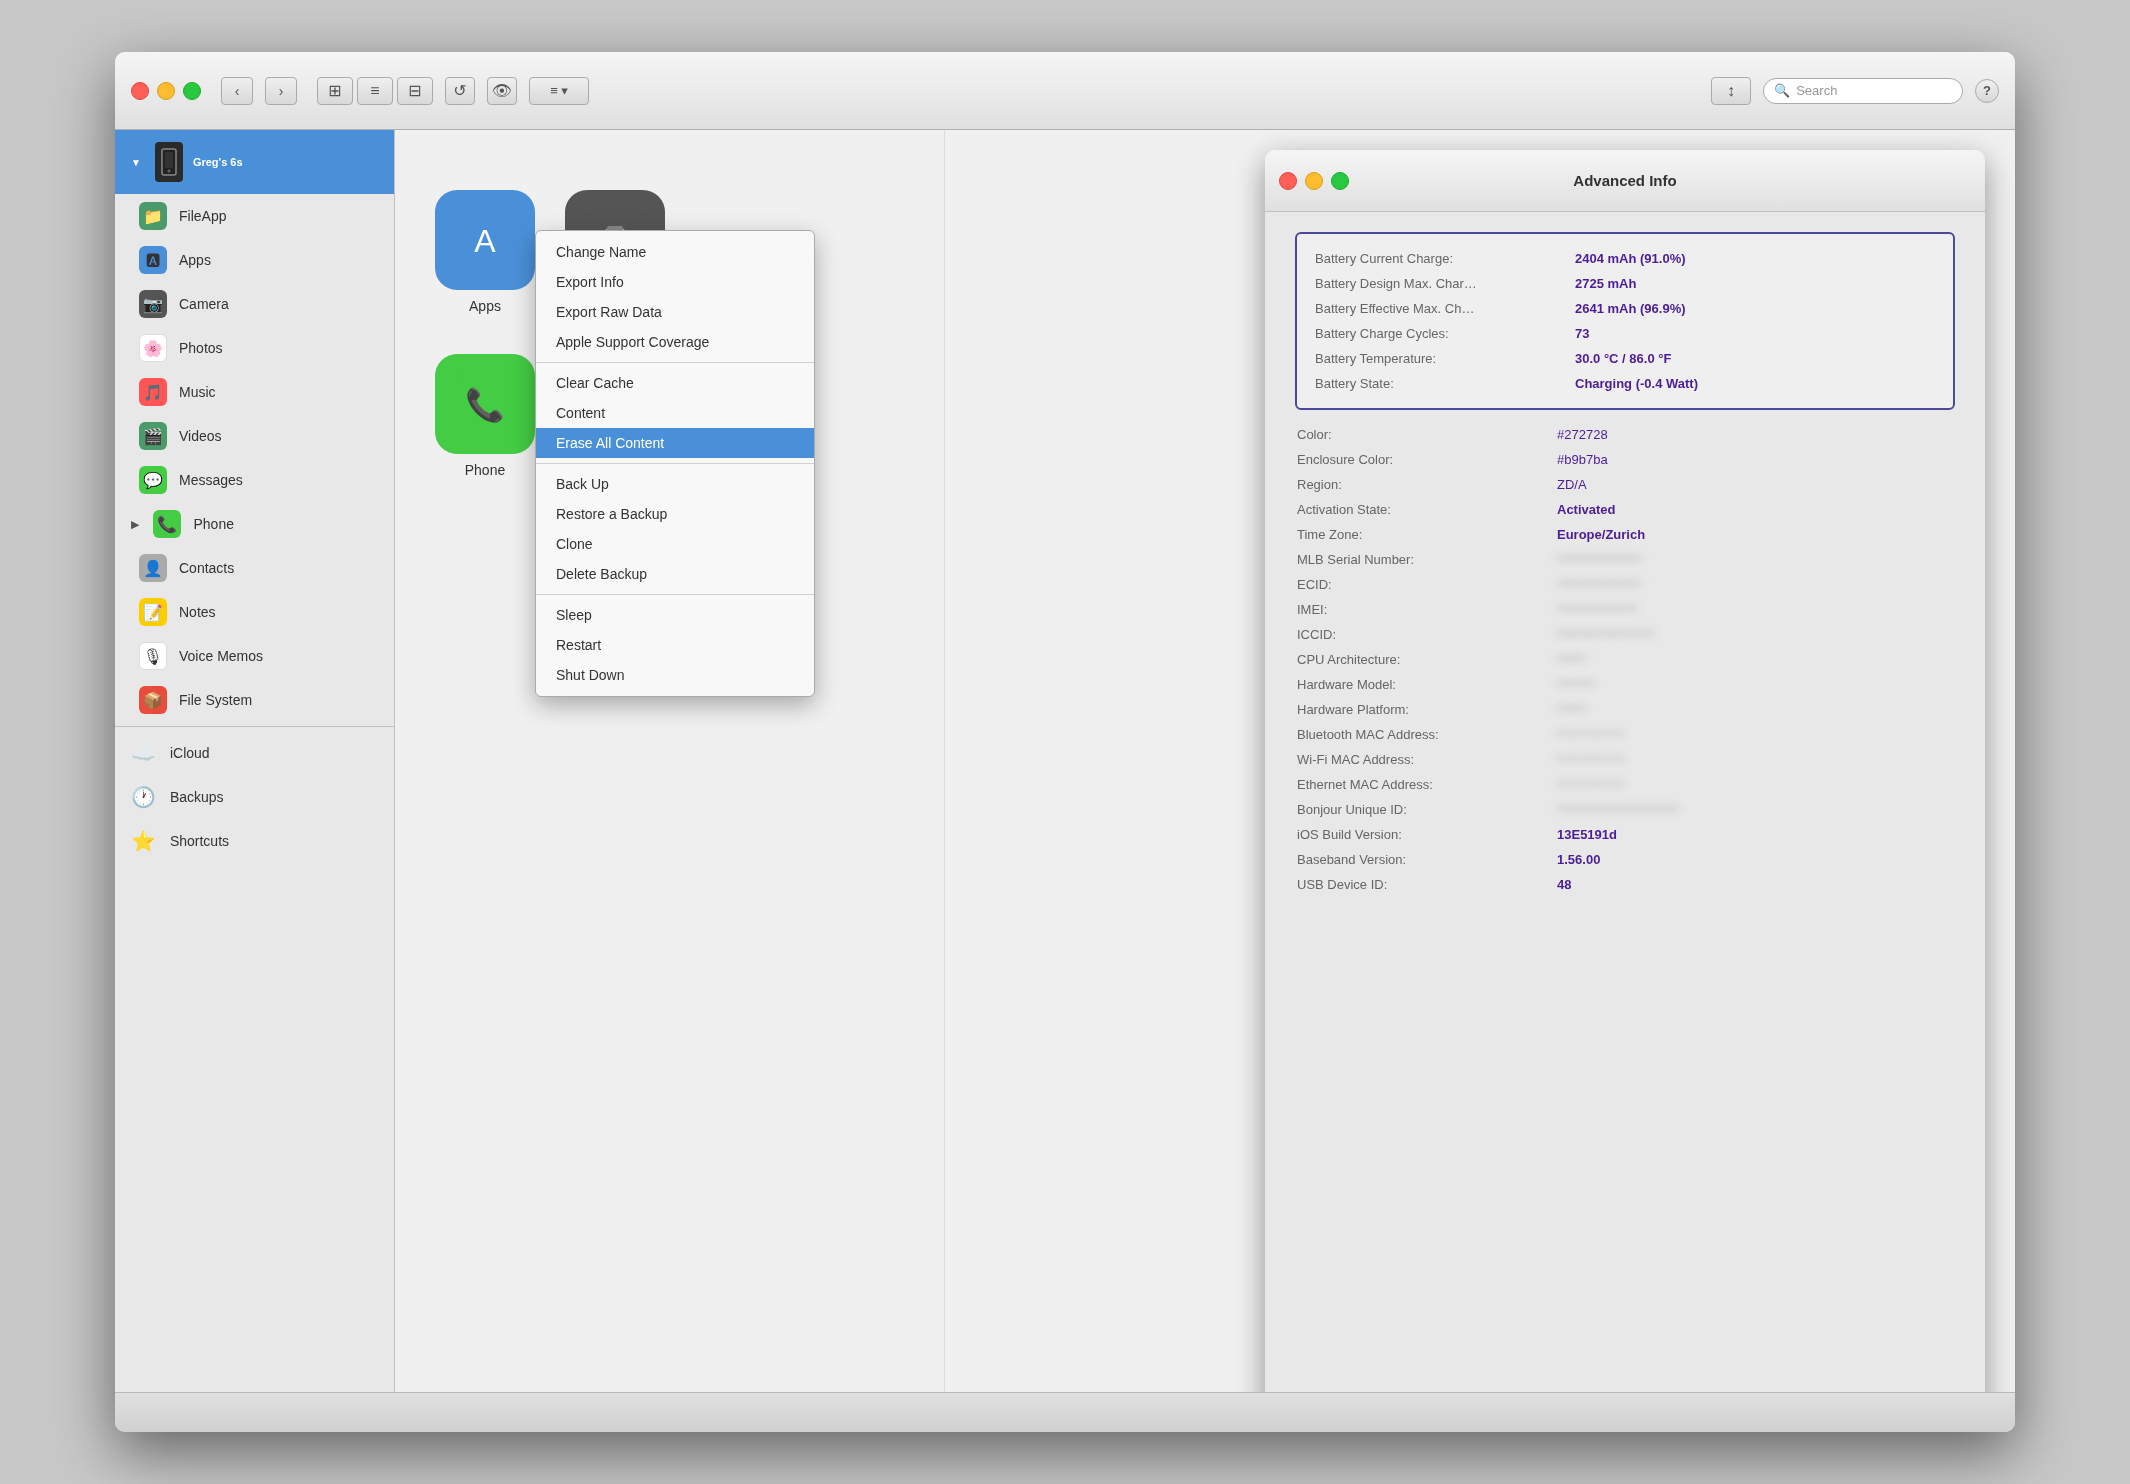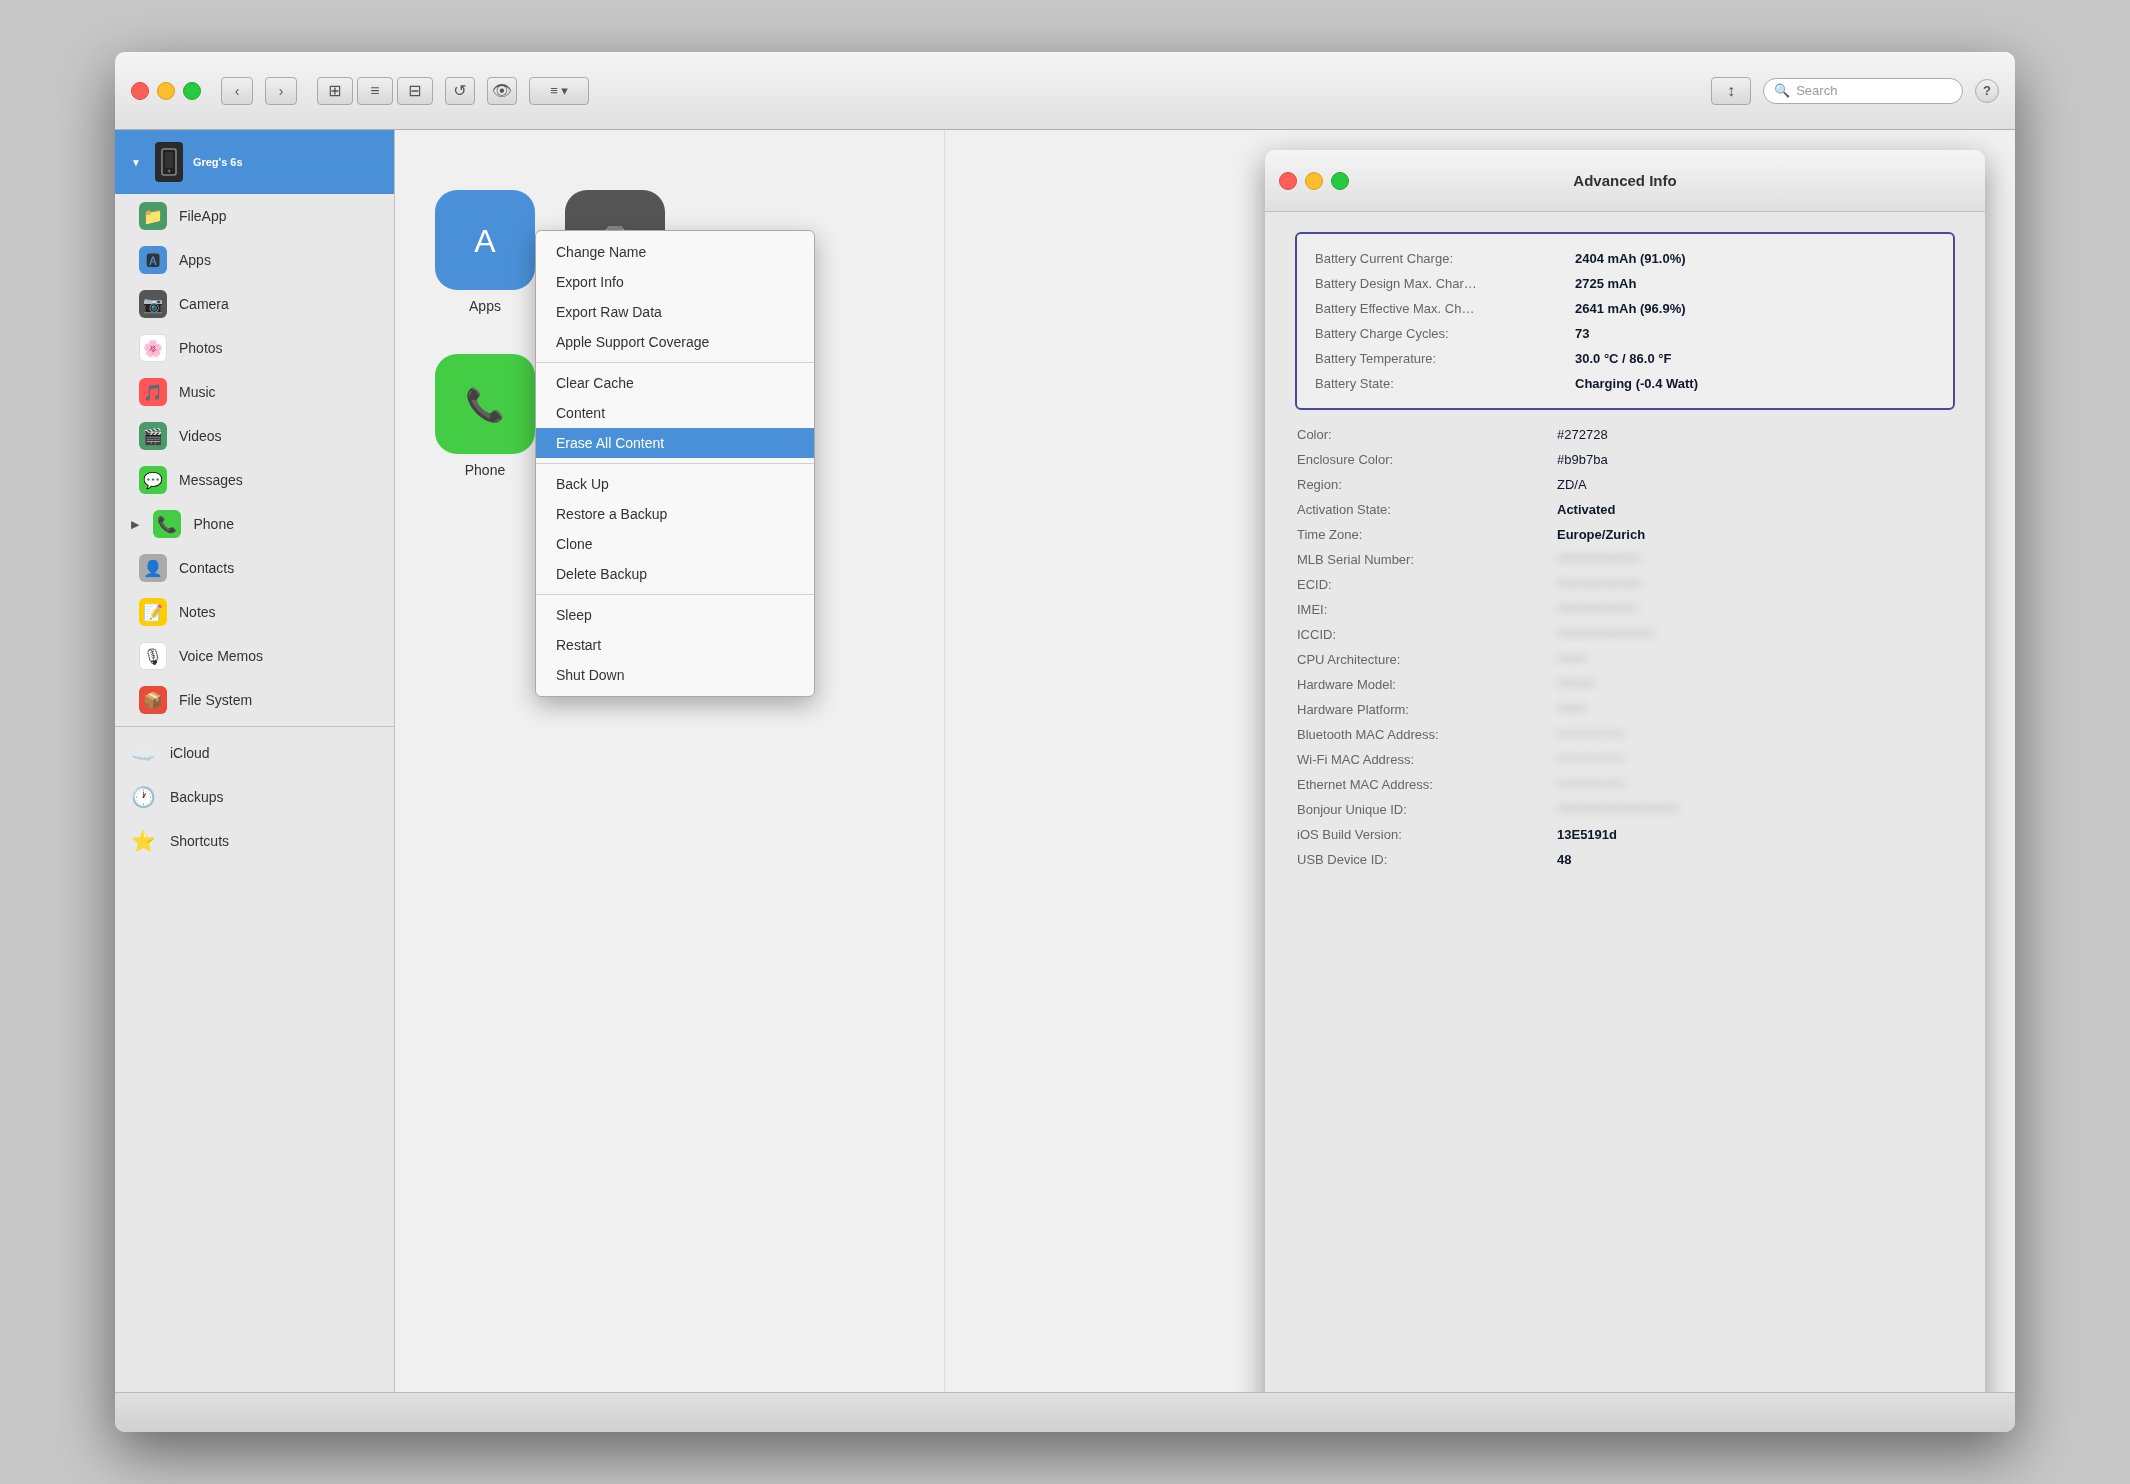--- a/index.html
+++ b/index.html
@@ -358,21 +358,21 @@
       font-size: 13px;
     }
 
     .info-label {
       width: 260px;
       color: #666;
       flex-shrink: 0;
     }
 
     .info-value {
-      color: #0f172a;
+      color: #4c1d95;
       font-weight: 500;
     }
 
     .info-value.bold-value {
       font-weight: 700;
     }
 
     .blurred-value {
       color: #aaa;
       filter: blur(4px);
@@ -708,20 +708,24 @@
               </div>
               <div class="info-row">
                 <span class="info-label">Bonjour Unique ID:</span>
                 <span class="blurred-value">•••••••••••••••••••••••••••••</span>
               </div>
               <div class="info-row">
                 <span class="info-label">iOS Build Version:</span>
                 <span class="info-value bold-value">13E5191d</span>
               </div>
               <div class="info-row">
+                <span class="info-label">Baseband Version:</span>
+                <span class="info-value bold-value">1.56.00</span>
+              </div>
+              <div class="info-row">
                 <span class="info-label">USB Device ID:</span>
                 <span class="info-value bold-value">48</span>
               </div>
             </div>
         </div>
 
         <div class="export-btn-row">
           
         </div>
       </div>

